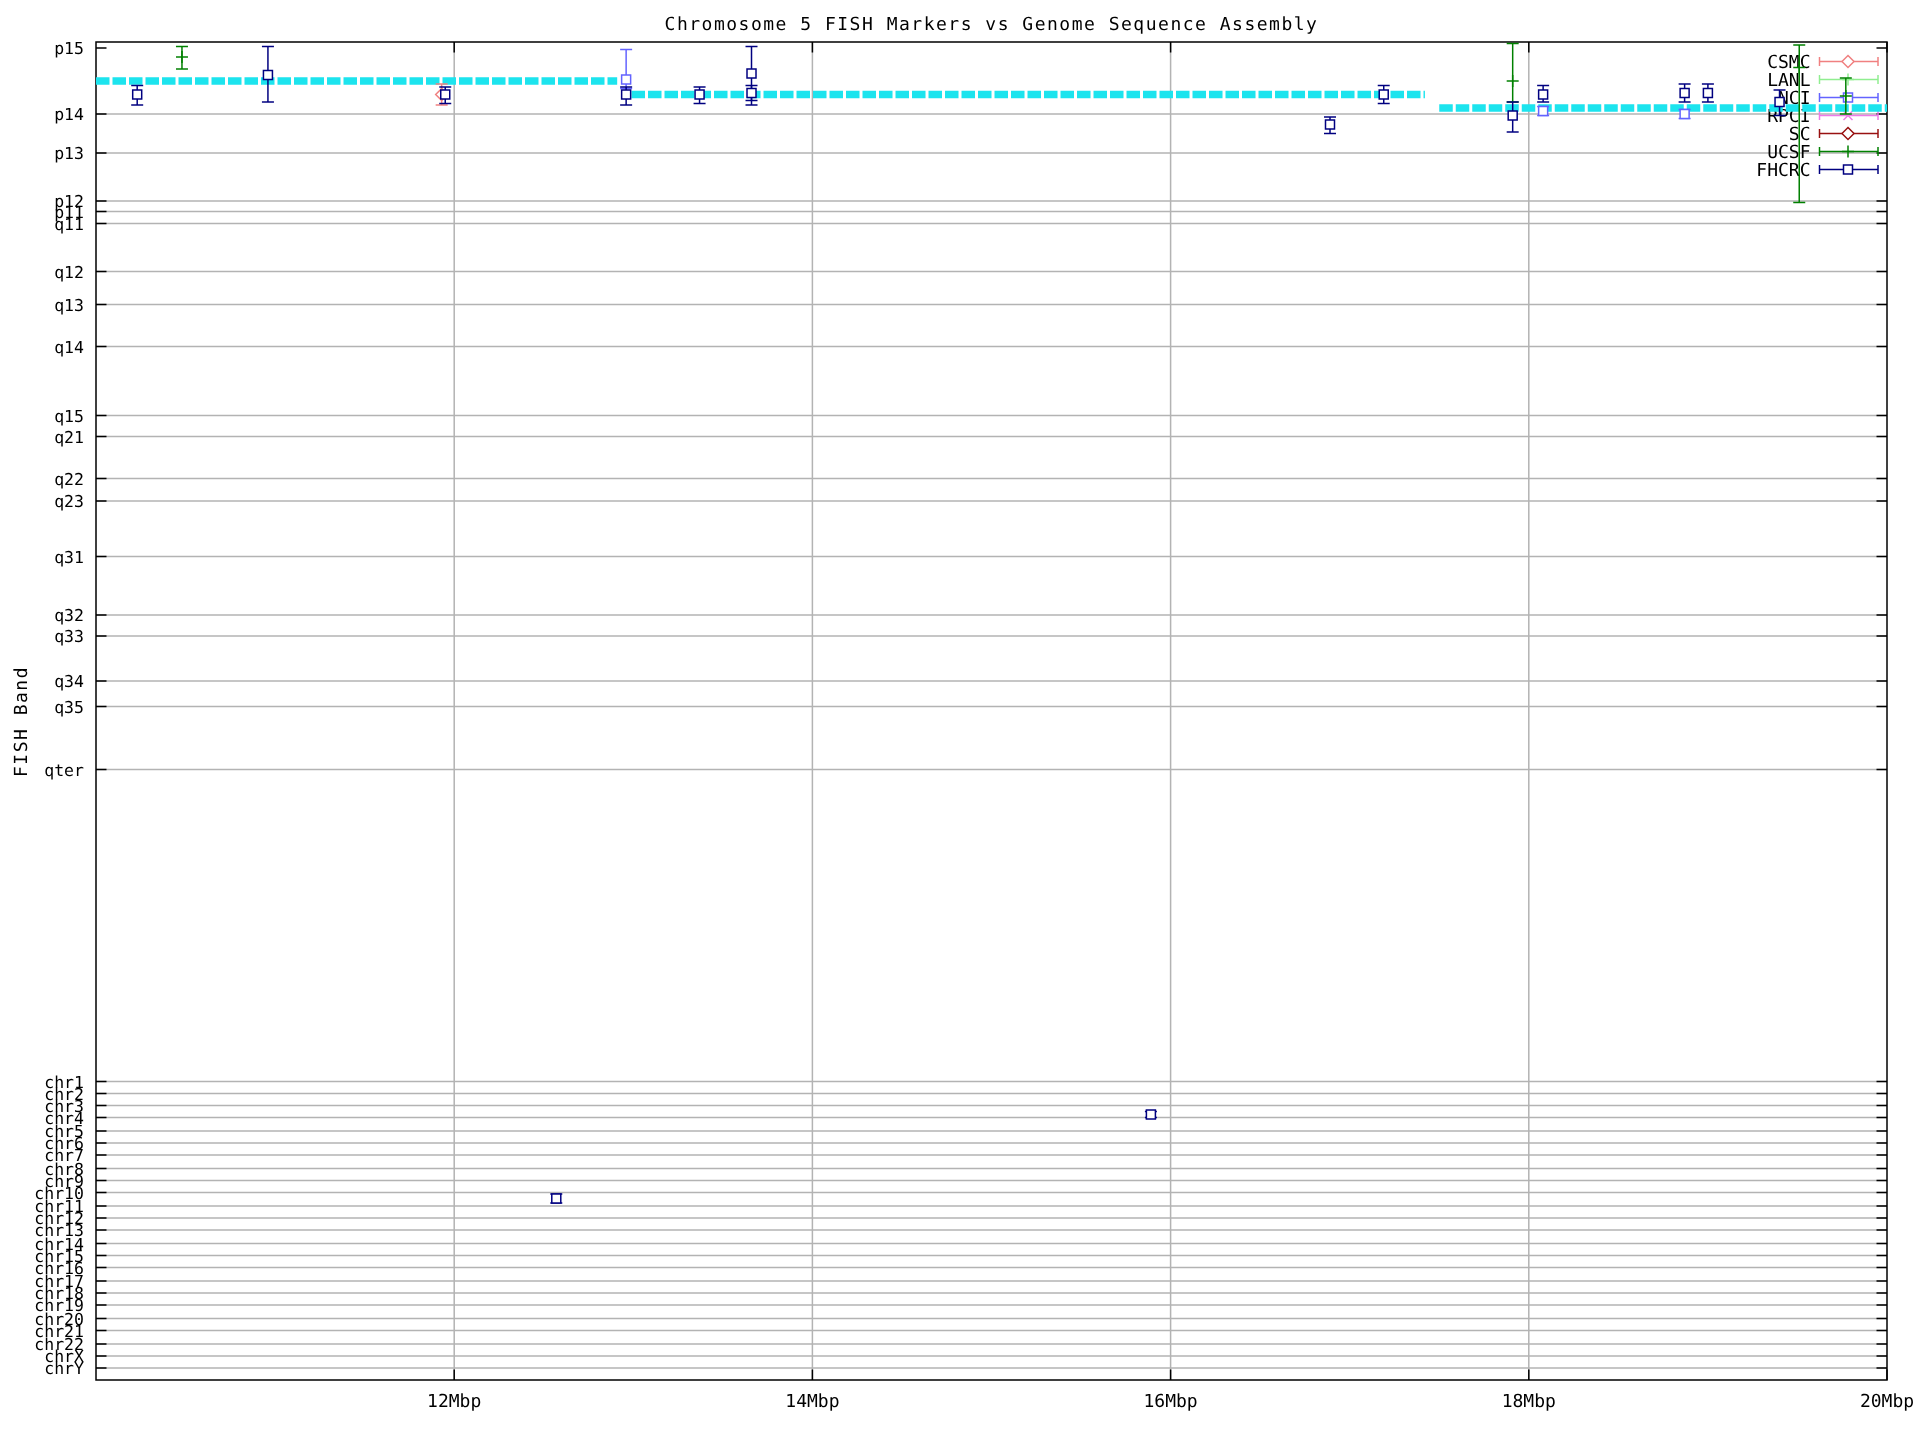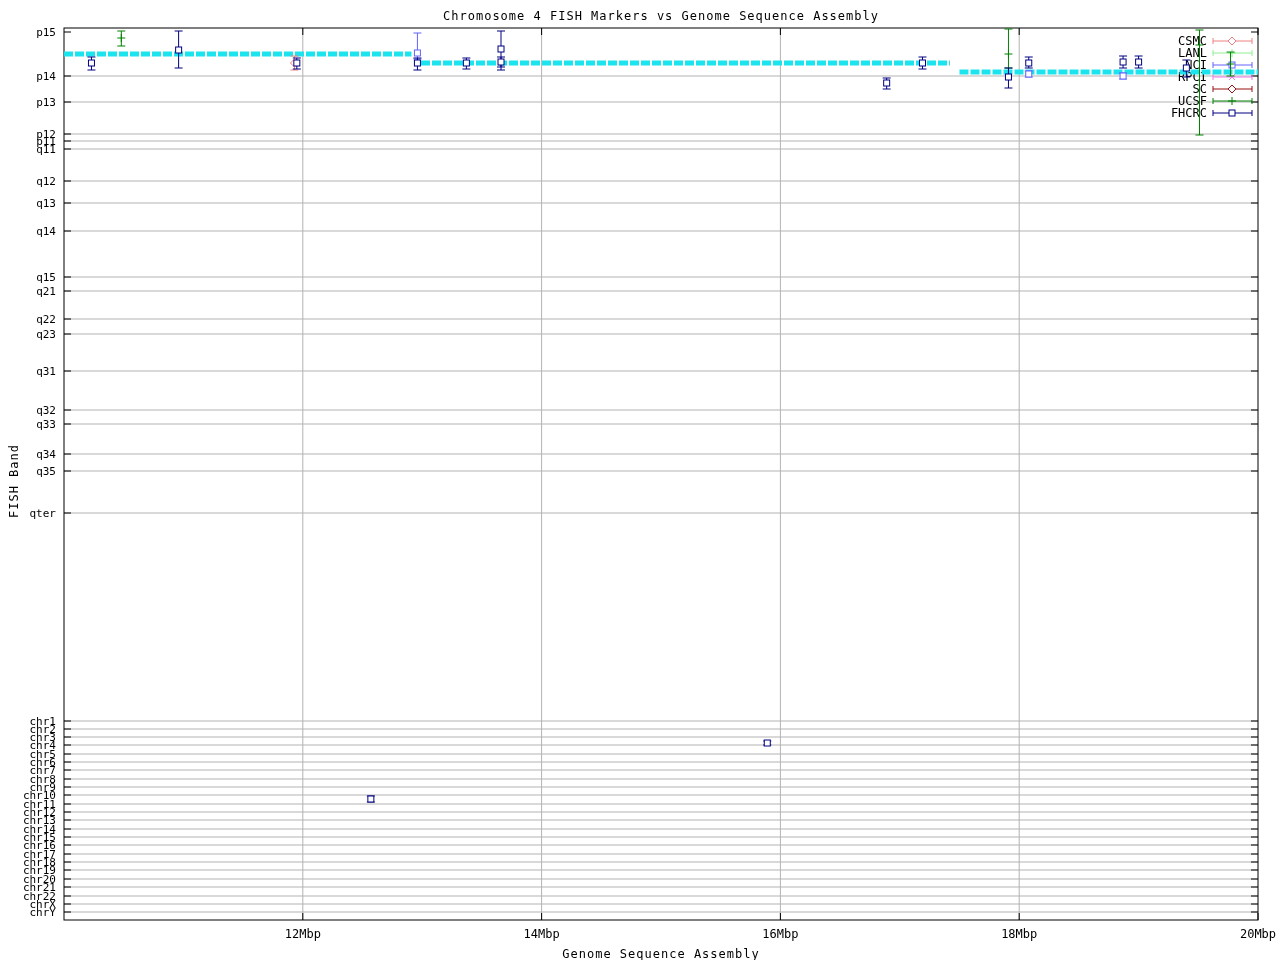--- a/index.html
+++ b/index.html
@@ -343,16 +343,15 @@
       <rect x="1183.36" y="65" width="6" height="6" fill="#fff" stroke="#000080" stroke-width="1"></rect>
       <line x1="370.85800000000006" y1="796" x2="370.85800000000006" y2="802" stroke="#000080" stroke-width="1"></line>
       <line x1="366.85800000000006" y1="796" x2="374.85800000000006" y2="796" stroke="#000080" stroke-width="1"></line>
       <line x1="366.85800000000006" y1="802" x2="374.85800000000006" y2="802" stroke="#000080" stroke-width="1"></line>
       <rect x="367.85800000000006" y="796" width="6" height="6" fill="#fff" stroke="#000080" stroke-width="1"></rect>
       <line x1="767.2660000000001" y1="741" x2="767.2660000000001" y2="745" stroke="#000080" stroke-width="1"></line>
       <line x1="763.2660000000001" y1="741" x2="771.2660000000001" y2="741" stroke="#000080" stroke-width="1"></line>
       <line x1="763.2660000000001" y1="745" x2="771.2660000000001" y2="745" stroke="#000080" stroke-width="1"></line>
       <rect x="764.2660000000001" y="740" width="6" height="6" fill="#fff" stroke="#000080" stroke-width="1"></rect>
     </svg>
-  <div class="title">Chromosome 4 FISH Markers vs Genome Sequence Assembly</div>
-  <div class="xlabel">Genome Sequence Assembly</div>
+  <div class="title">Chromosome 5 FISH Markers vs Genome Sequence Assembly</div>
   <div class="ylabel">FISH Band</div>
 </div>
 
 </body></html>

